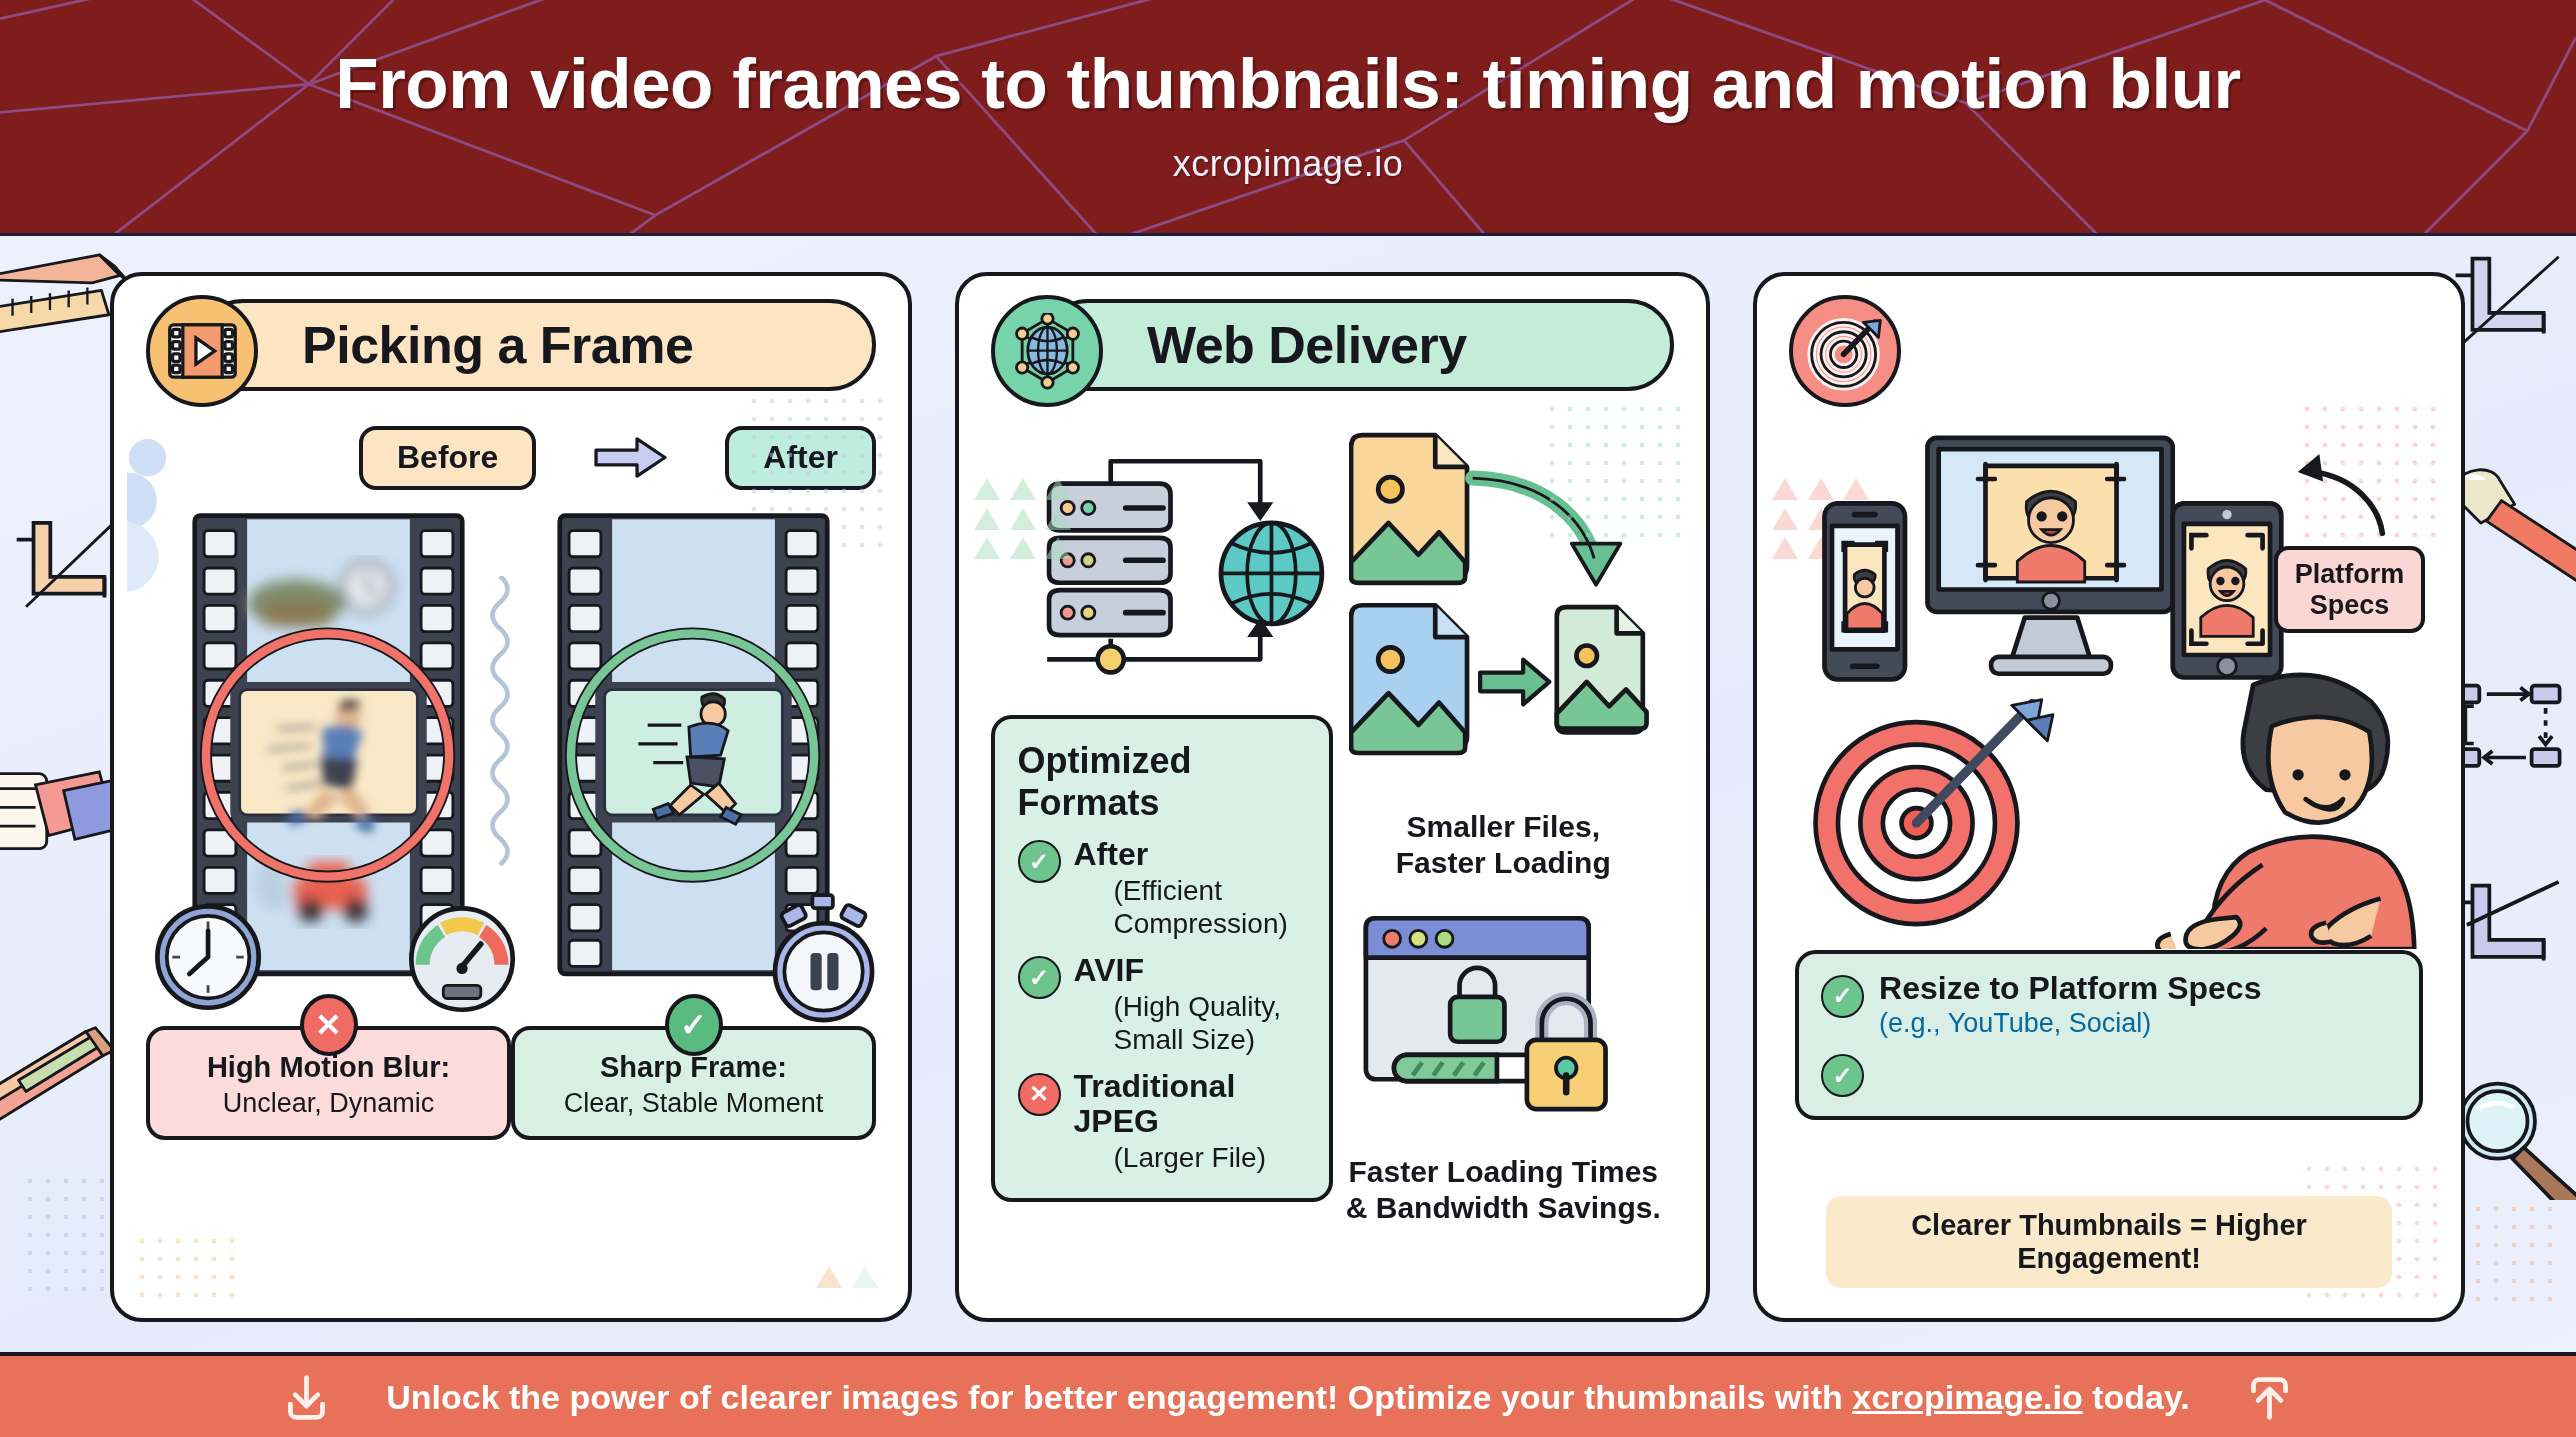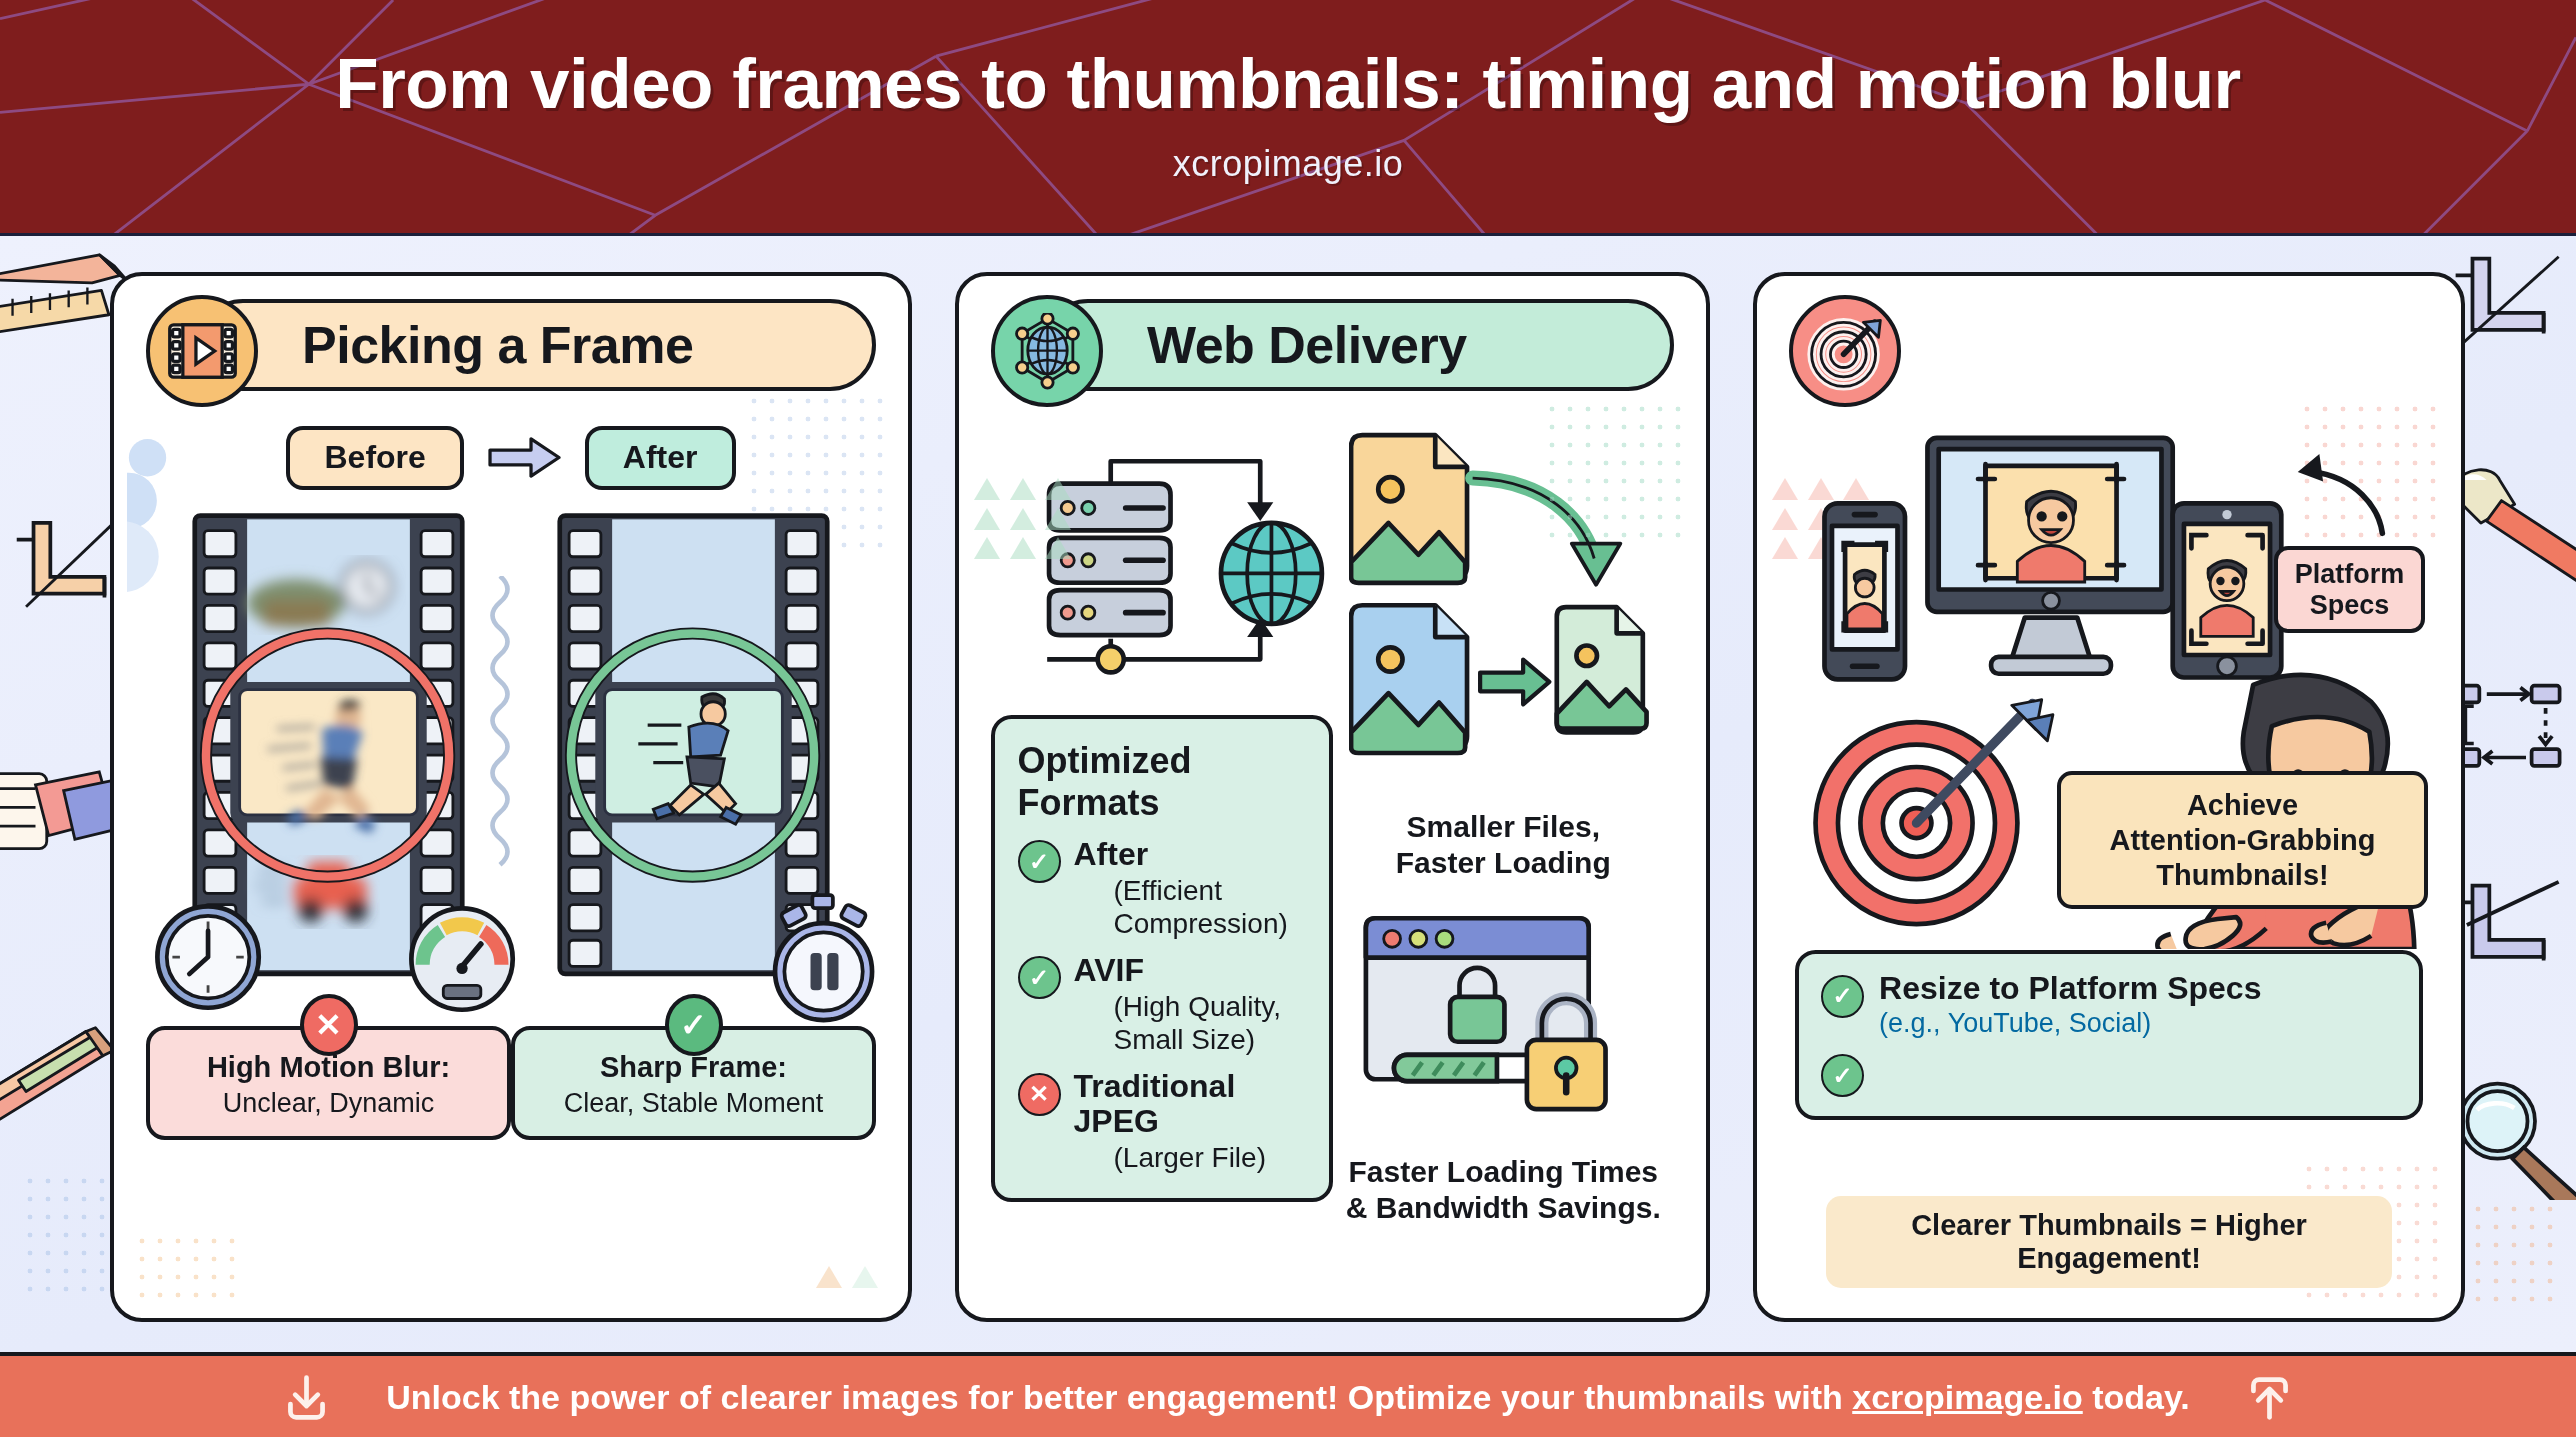--- a/index.html
+++ b/index.html
@@ -104,22 +104,22 @@
   }
   .p1 .sec-pill { background: #fde5c4; }
   .p1 .sec-badge { background: #f7c173; }
   .p2 .sec-pill { background: #c3ecd9; }
   .p2 .sec-badge { background: #77d4aa; }
   .p3 .sec-pill { background: #fbd7d3; }
   .p3 .sec-badge { background: #f78e86; }
 
   
   .ba-row {
-    display: flex; align-items: center; justify-content: center;
-    gap: 24px; margin-top: 32px;
+    display: flex; align-items: center; justify-content: flex-end;
+    gap: 58px; margin-top: 32px;
   }
   .ba-tag {
     border: 4.7px solid #16181d; border-radius: 17px;
     padding: 9.4px 34px; font-size: 32px; font-weight: 700; color: #16181d;
   }
   .ba-tag.before { background: #fde5c4; }
   .ba-tag.after { background: #bfeddd; }
   .ba-arrow { width: 73px; height: 41px; }
 
   .film-row { display: flex; justify-content: space-around; margin-top: 20.6px; position: relative; }
@@ -827,23 +827,20 @@
             <path d="M164,140 q22,18 40,0 q-8,22 -40,0 z" fill="#c0453c"></path>
             <path d="M104,196 q66,-32 138,0 q36,24 38,104 h-214 q-8,-76 38,-104 z" fill="#ef7a6c"></path>
             <path d="M118,210 q-40,26 -64,66 q-12,20 12,26 q26,4 56,-24" fill="#ef7a6c"></path>
             <path d="M70,268 q-32,4 -34,20 q-2,14 20,12 q16,-2 30,-14 q14,-12 4,-20 z" fill="#f6c9a0"></path>
             <path d="M20,284 q-16,4 -14,14 q4,10 22,6" fill="#f6c9a0"></path>
             <path d="M244,246 q-36,10 -56,30 q-8,12 6,18 q18,6 40,-8" fill="#f6c9a0"></path>
             <path d="M186,272 q-18,4 -16,14 q4,10 22,6" fill="#f6c9a0"></path>
           </g>
         </svg>
 
-        <div class="speech" style="white-space:pre-line">Achieve
-Attention-Grabbing
-Thumbnails!</div>
 
         <div class="checks-card">
           <div class="chk-row">
             <div class="chk-ico">✓</div>
             <div>
               <div class="chk-main">Resize to Platform Specs</div>
               <div class="chk-sub">(e.g., YouTube, Social)</div>
             </div>
           </div>
           <div class="chk-row">

